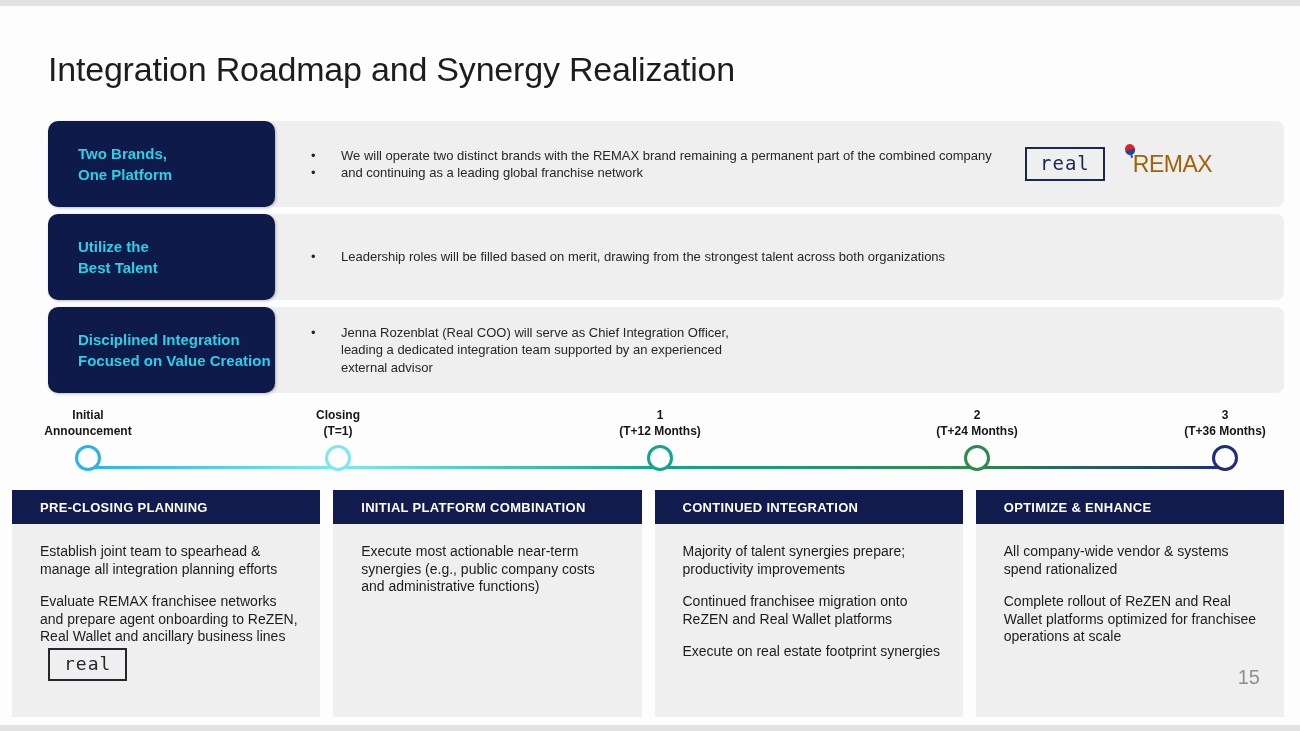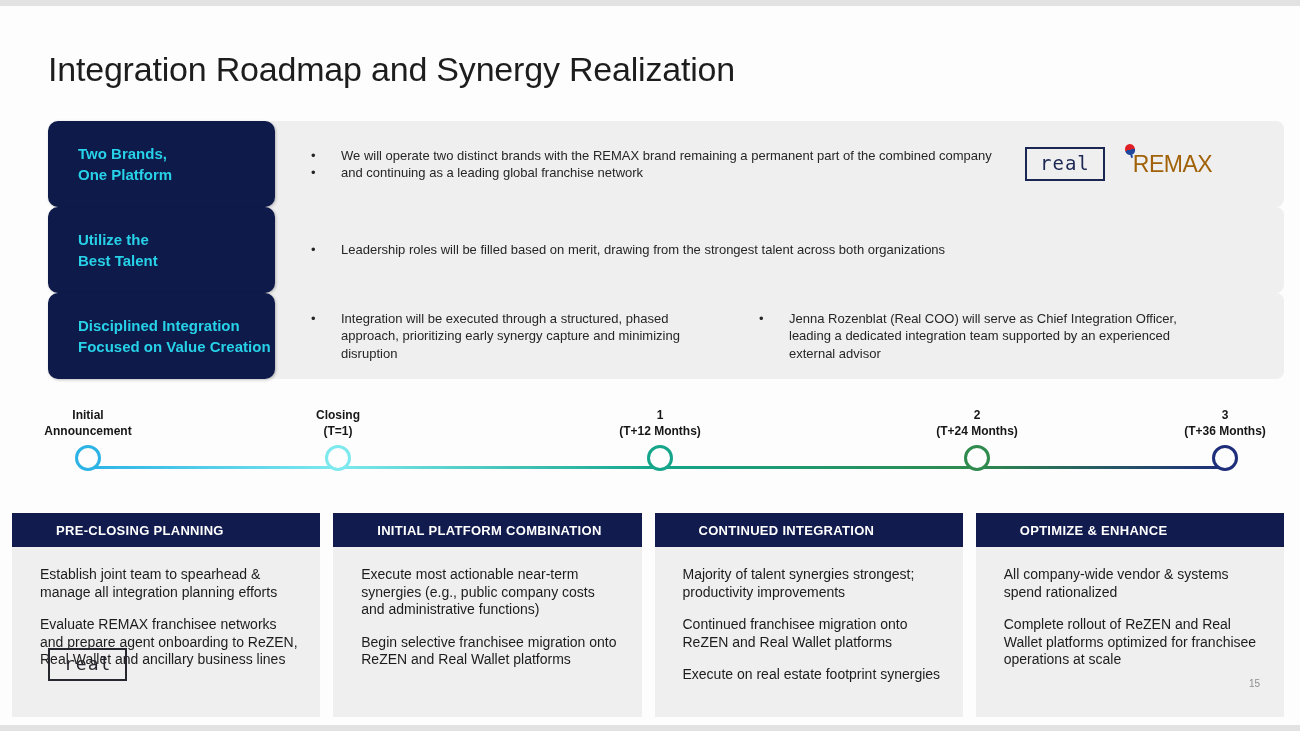--- a/index.html
+++ b/index.html
@@ -13,21 +13,21 @@
   .edge-strip.top { top:0; }
   .edge-strip.bottom { bottom:0; }
 
   .title {
     position:absolute; left:48px; top:50px; font-size:34px; font-weight:500;
     color:#1d1d1d; letter-spacing:-0.2px;
   }
 
   
   .rows { position:absolute; left:48px; top:121px; width:1236px; }
-  .row { position:relative; display:flex; height:86px; }
+  .row { position:relative; display:flex; height:86px; margin-bottom:7px; }
   .row-label {
     position:relative; z-index:2; flex:0 0 227px; background:#0e1a4a;
     border-radius:10px; display:flex; flex-direction:column; justify-content:center;
     padding-left:30px; box-shadow:1px 1px 3px rgba(0,0,0,0.25);
   }
   .row-label div { color:#27d2e8; font-weight:bold; font-size:15px; line-height:21px; }
   .row-panel {
     position:relative; z-index:1; flex:1; margin-left:-10px; background:#efeff0;
     border-radius:8px; display:flex; align-items:center; padding-left:40px;
   }
@@ -72,30 +72,30 @@
     width:26px; height:26px; border-radius:50%; background:#fdfdfd;
     border:3px solid #888; margin:6px auto 0 auto; position:relative; z-index:2;
   }
   .m1 { left:-5px; }  .m2 { left:245px; } .m3 { left:567px; } .m4 { left:884px; } .m5 { left:1132px; }
 
   
   .phases { position:absolute; left:12px; top:490px; width:1272px; height:227px; display:flex; gap:13px; }
   .phase { flex:1; display:flex; flex-direction:column; }
   .phase-header {
     height:34px; background:#111b4d; color:#ffffff; font-weight:bold; font-size:13px;
-    letter-spacing:0.3px; display:flex; align-items:center; padding-left:44px;margin-top:23px;
+    letter-spacing:0.3px; display:flex; align-items:center; padding-left:28px;
   }
   .phase-body { flex:1; background:#efeff0; padding:19px 22px 0 28px; position:relative; }
   .phase-body p { font-size:14px; color:#1c1c1c; line-height:17.5px; margin-bottom:15px; }
   .phase-logo-box {
     position:absolute; left:36px; bottom:36px; border:2px solid #26262e; color:#26262e;
     padding:3px 14px 5px 14px; font-family:"DejaVu Sans Mono", monospace; font-size:18px;
     letter-spacing:1px;
   }
-  .page-number { position:absolute; right:24px; bottom:28px; font-size:10px; color:#8f8f8f; }
+  .page-number { position:absolute; right:24px; bottom:28px; font-size:20px; color:#8f8f8f; }
 </style>
 </head>
 <body>
 
 <div class="slide">
   <div class="edge-strip top"></div>
 
   <h1 class="title">Integration Roadmap and Synergy Realization</h1>
 
   <div class="rows">
@@ -131,23 +131,20 @@
         </ul>
       </div>
     </div>
 
     <div class="row">
       <div class="row-label">
         <div>Disciplined Integration</div>
         <div>Focused on Value Creation</div>
       </div>
       <div class="row-panel">
-        <ul class="bullets row3-left">
-          <li>Integration will be executed through a structured, phased approach, prioritizing early synergy capture and minimizing disruption</li>
-        </ul>
         <ul class="bullets row3-right">
           <li>Jenna Rozenblat (Real COO) will serve as Chief Integration Officer, leading a dedicated integration team supported by an experienced external advisor</li>
         </ul>
       </div>
     </div>
   </div>
 
   <div class="timeline">
     <div class="tl-line"></div>
 
@@ -200,28 +197,27 @@
         <p>Establish joint team to spearhead &amp; manage all integration planning efforts</p>
         <p>Evaluate REMAX franchisee networks and prepare agent onboarding to ReZEN, Real Wallet and ancillary business lines</p>
         <div class="phase-logo-box">real</div>
       </div>
     </div>
 
     <div class="phase">
       <div class="phase-header">INITIAL PLATFORM COMBINATION</div>
       <div class="phase-body">
         <p>Execute most actionable near-term synergies (e.g., public company costs and administrative functions)</p>
-        <p>Begin selective franchisee migration onto ReZEN and Real Wallet platforms</p>
       </div>
     </div>
 
     <div class="phase">
       <div class="phase-header">CONTINUED INTEGRATION</div>
       <div class="phase-body">
-        <p>Majority of talent synergies strongest; productivity improvements</p>
+        <p>Majority of talent synergies prepare; productivity improvements</p>
         <p>Continued franchisee migration onto ReZEN and Real Wallet platforms</p>
         <p>Execute on real estate footprint synergies</p>
       </div>
     </div>
 
     <div class="phase">
       <div class="phase-header">OPTIMIZE &amp; ENHANCE</div>
       <div class="phase-body">
         <p>All company-wide vendor &amp; systems spend rationalized</p>
         <p>Complete rollout of ReZEN and Real Wallet platforms optimized for franchisee operations at scale</p>

